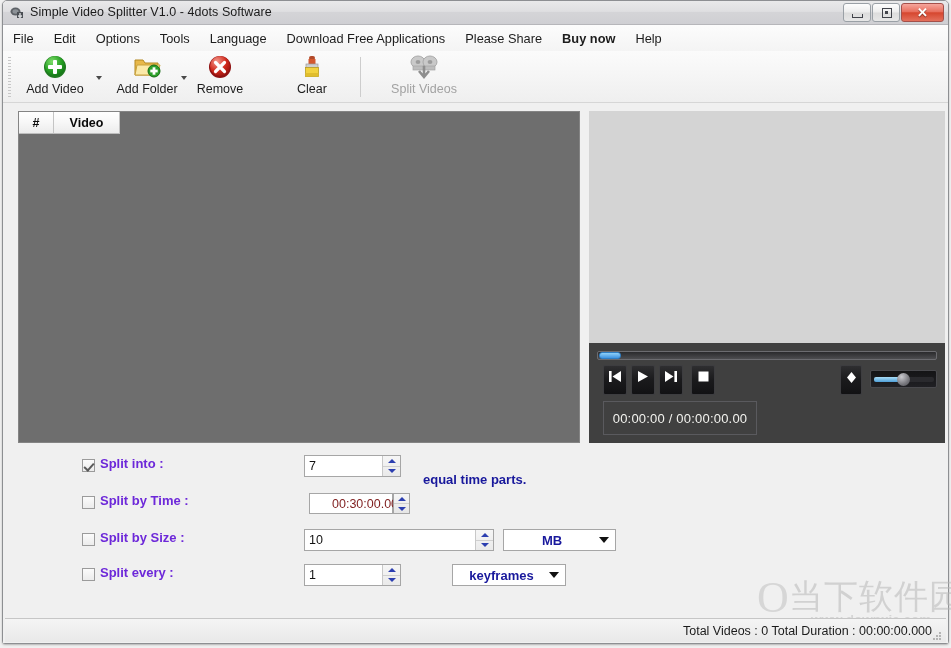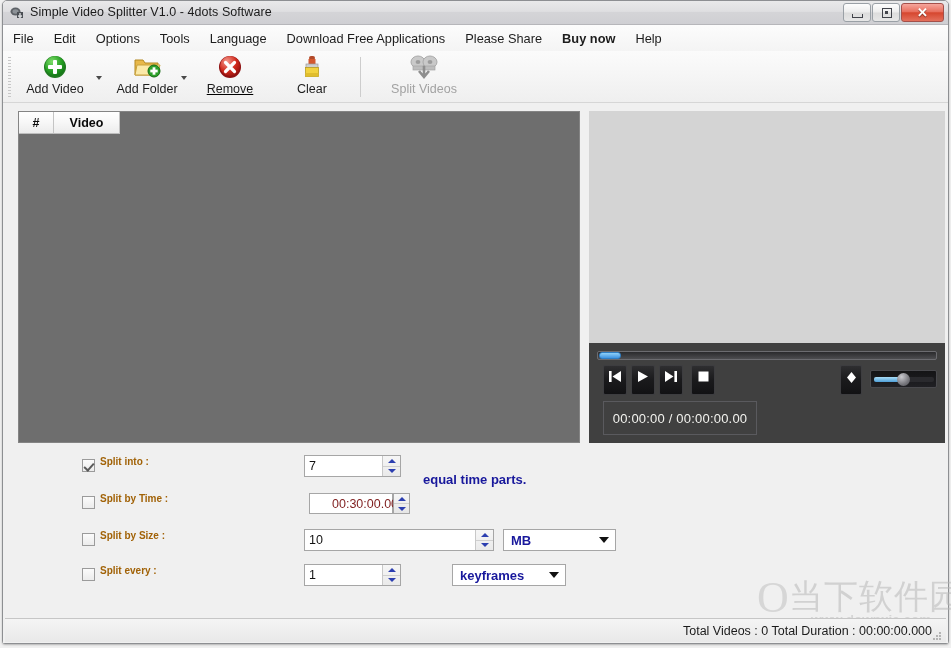--- a/index.html
+++ b/index.html
@@ -338,23 +338,23 @@
     content: "";
     position: absolute;
     left: 3px; top: 1px;
     width: 4px; height: 8px;
     border: solid #5a5a5a;
     border-width: 0 2px 2px 0;
     transform: rotate(42deg);
   }
   .opt-label {
     position: absolute;
-    font-size: 10px;
+    font-size: 13px;
     font-weight: bold;
-    color: #a16207;
+    color: #6d28d9;
     white-space: nowrap;
   }
   .opt-suffix {
     position: absolute;
     font-size: 13px;
     font-weight: bold;
     color: #18189c;
     white-space: nowrap;
   }
 
@@ -442,20 +442,21 @@
     display: flex;
     align-items: center;
   }
   .combo-text {
     flex: 1;
     padding-left: 7px;
     font-size: 13px;
     font-weight: bold;
     color: #18189c;
     white-space: nowrap;
+    text-align: center;
   }
   .combo-arrow {
     width: 22px;
     display: flex;
     align-items: center;
     justify-content: center;
   }
   .combo-arrow::after {
     content: "";
     width: 0; height: 0;
@@ -594,21 +595,21 @@
           <path d="M4 11 L27 11 L24 21 L2 21 Z" fill="#fbe9a8" stroke="#c9a23c" stroke-width="1"></path>
           <circle cx="21" cy="17" r="6" fill="#2da02a" stroke="#156a13" stroke-width="1"></circle>
           <rect x="19.6" y="13.3" width="2.8" height="7.4" fill="#ffffff"></rect>
           <rect x="17.3" y="15.6" width="7.4" height="2.8" fill="#ffffff"></rect>
         </svg>
       </div>
       <div class="tb-label">Add Folder</div>
     </div>
     <span class="tb-caret" style="left:178px;"></span>
 
-    <div class="tb-btn" style="left:190px; width:74px;text-decoration:underline;">
+    <div class="tb-btn" style="left:180px; width:74px;">
       <div class="tb-icon">
         <svg width="26" height="26" viewBox="0 0 26 26">
           <circle cx="13" cy="13" r="11" fill="#8f1111"></circle>
           <circle cx="13" cy="12" r="10" fill="url(#rg)"></circle>
           <defs>
             <radialGradient id="rg" cx="0.35" cy="0.28" r="0.85">
               <stop offset="0%" stop-color="#f59c90"></stop>
               <stop offset="55%" stop-color="#d12a1d"></stop>
               <stop offset="100%" stop-color="#8e0f0b"></stop>
             </radialGradient>

